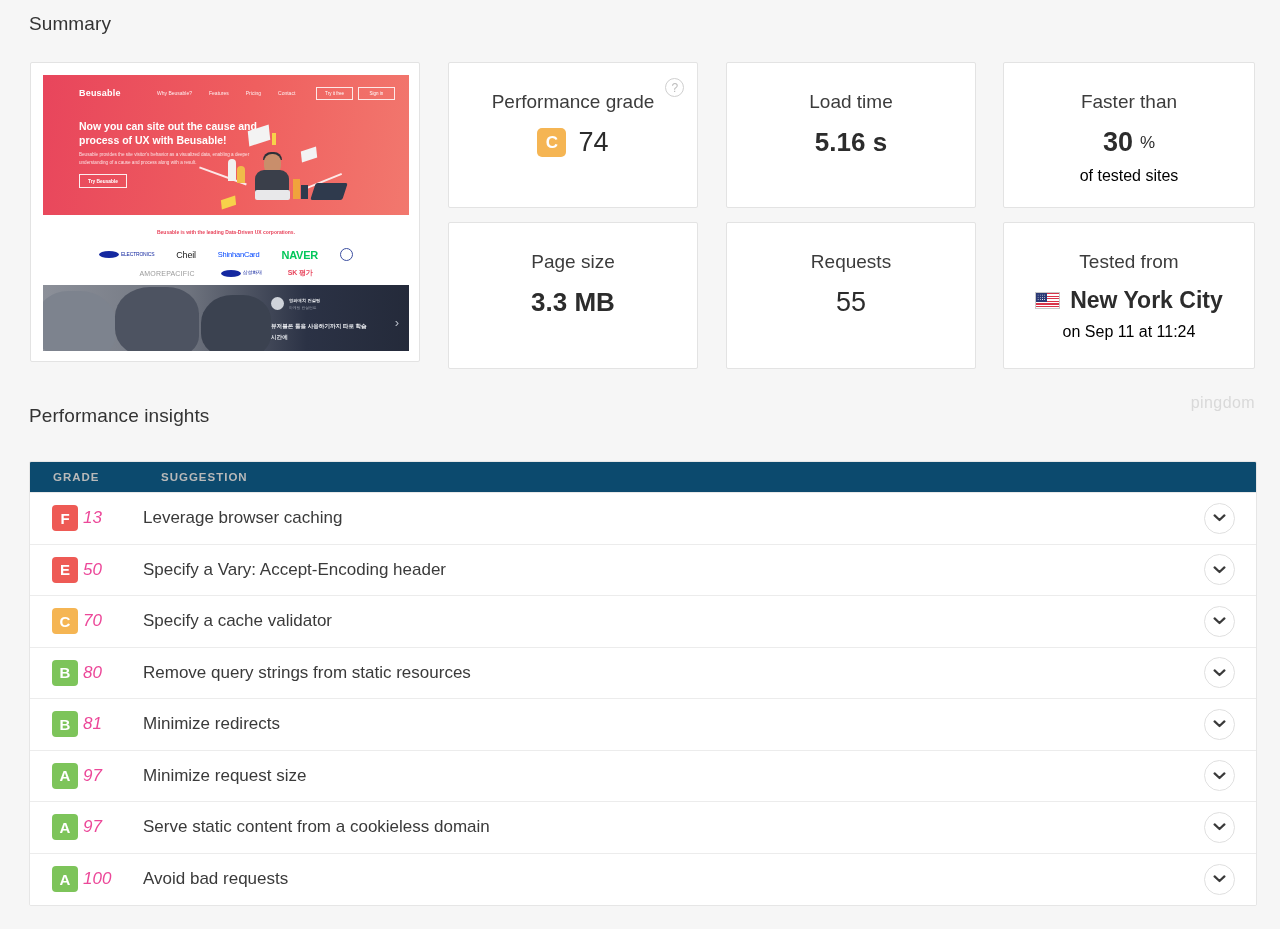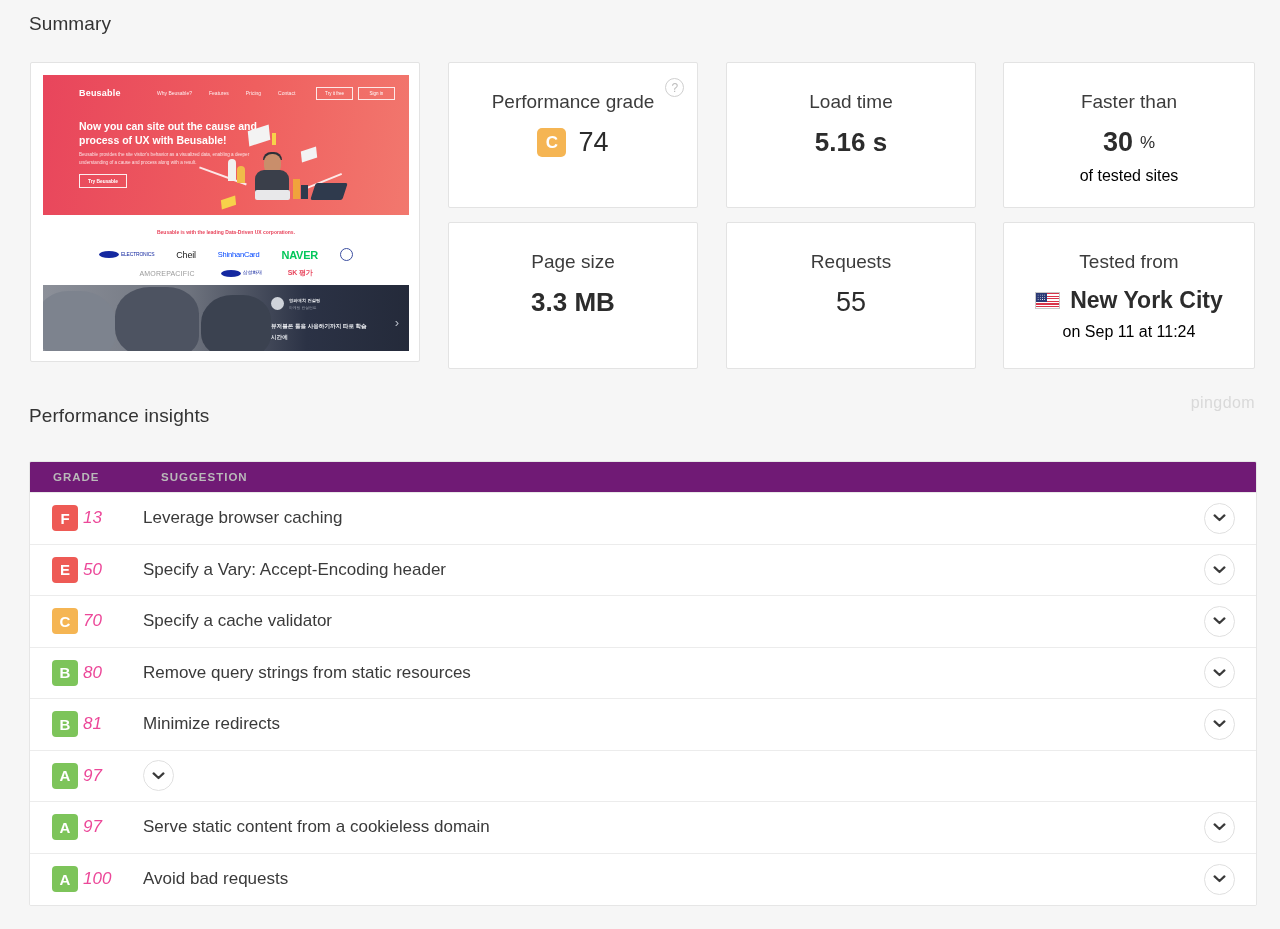--- a/index.html
+++ b/index.html
@@ -257,21 +257,21 @@
     position: absolute;
     left: 29px; top: 461px;
     width: 1228px;
     border: 1px solid #e6e6e6;
     border-radius: 2px;
     background: #fff;
     overflow: hidden;
   }
   .thead {
     height: 31px;
-    background: #701a75;
+    background: #0c4a6e;
     border-bottom: 1px solid #e8e8e8;
     display: flex;
     align-items: center;
   }
   .th {
     font-size: 11.5px;
     color: #b9b9b9;
     letter-spacing: 1px;
     font-weight: bold;
   }
@@ -492,20 +492,21 @@
           <span class="row-text">Minimize redirects</span>
           <button class="expand-btn">
             <svg width="13" height="8" viewBox="0 0 13 8">
               <path d="M1.6 1.4 L6.5 6 L11.4 1.4" fill="none" stroke="#3a3a3a" stroke-width="2.2" stroke-linecap="round" stroke-linejoin="round"></path>
             </svg>
           </button>
         </div>
         <div class="row">
           <span class="row-badge" style="background:#7dc45a">A</span>
           <span class="row-score">97</span>
+          <span class="row-text">Minimize request size</span>
           <button class="expand-btn">
             <svg width="13" height="8" viewBox="0 0 13 8">
               <path d="M1.6 1.4 L6.5 6 L11.4 1.4" fill="none" stroke="#3a3a3a" stroke-width="2.2" stroke-linecap="round" stroke-linejoin="round"></path>
             </svg>
           </button>
         </div>
         <div class="row">
           <span class="row-badge" style="background:#7dc45a">A</span>
           <span class="row-score">97</span>
           <span class="row-text">Serve static content from a cookieless domain</span>

